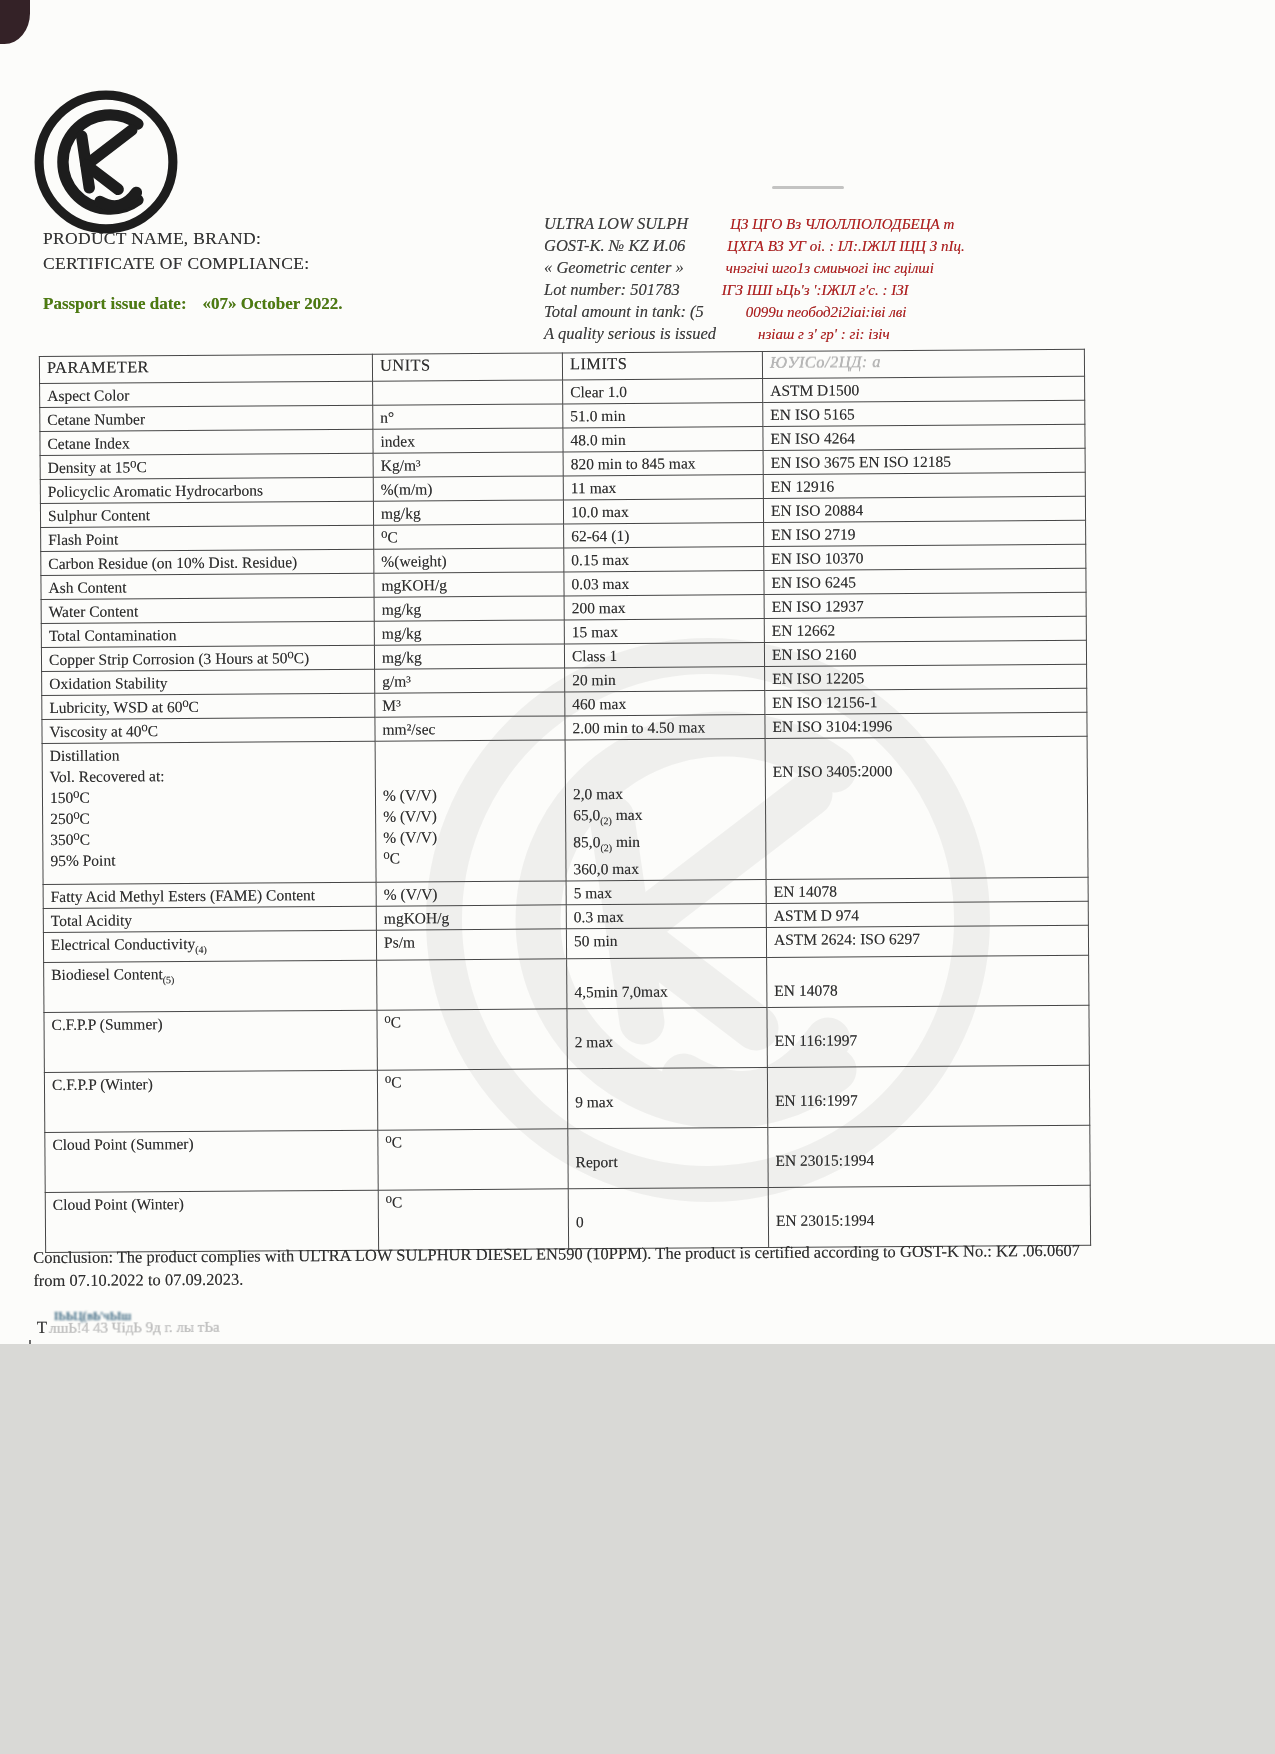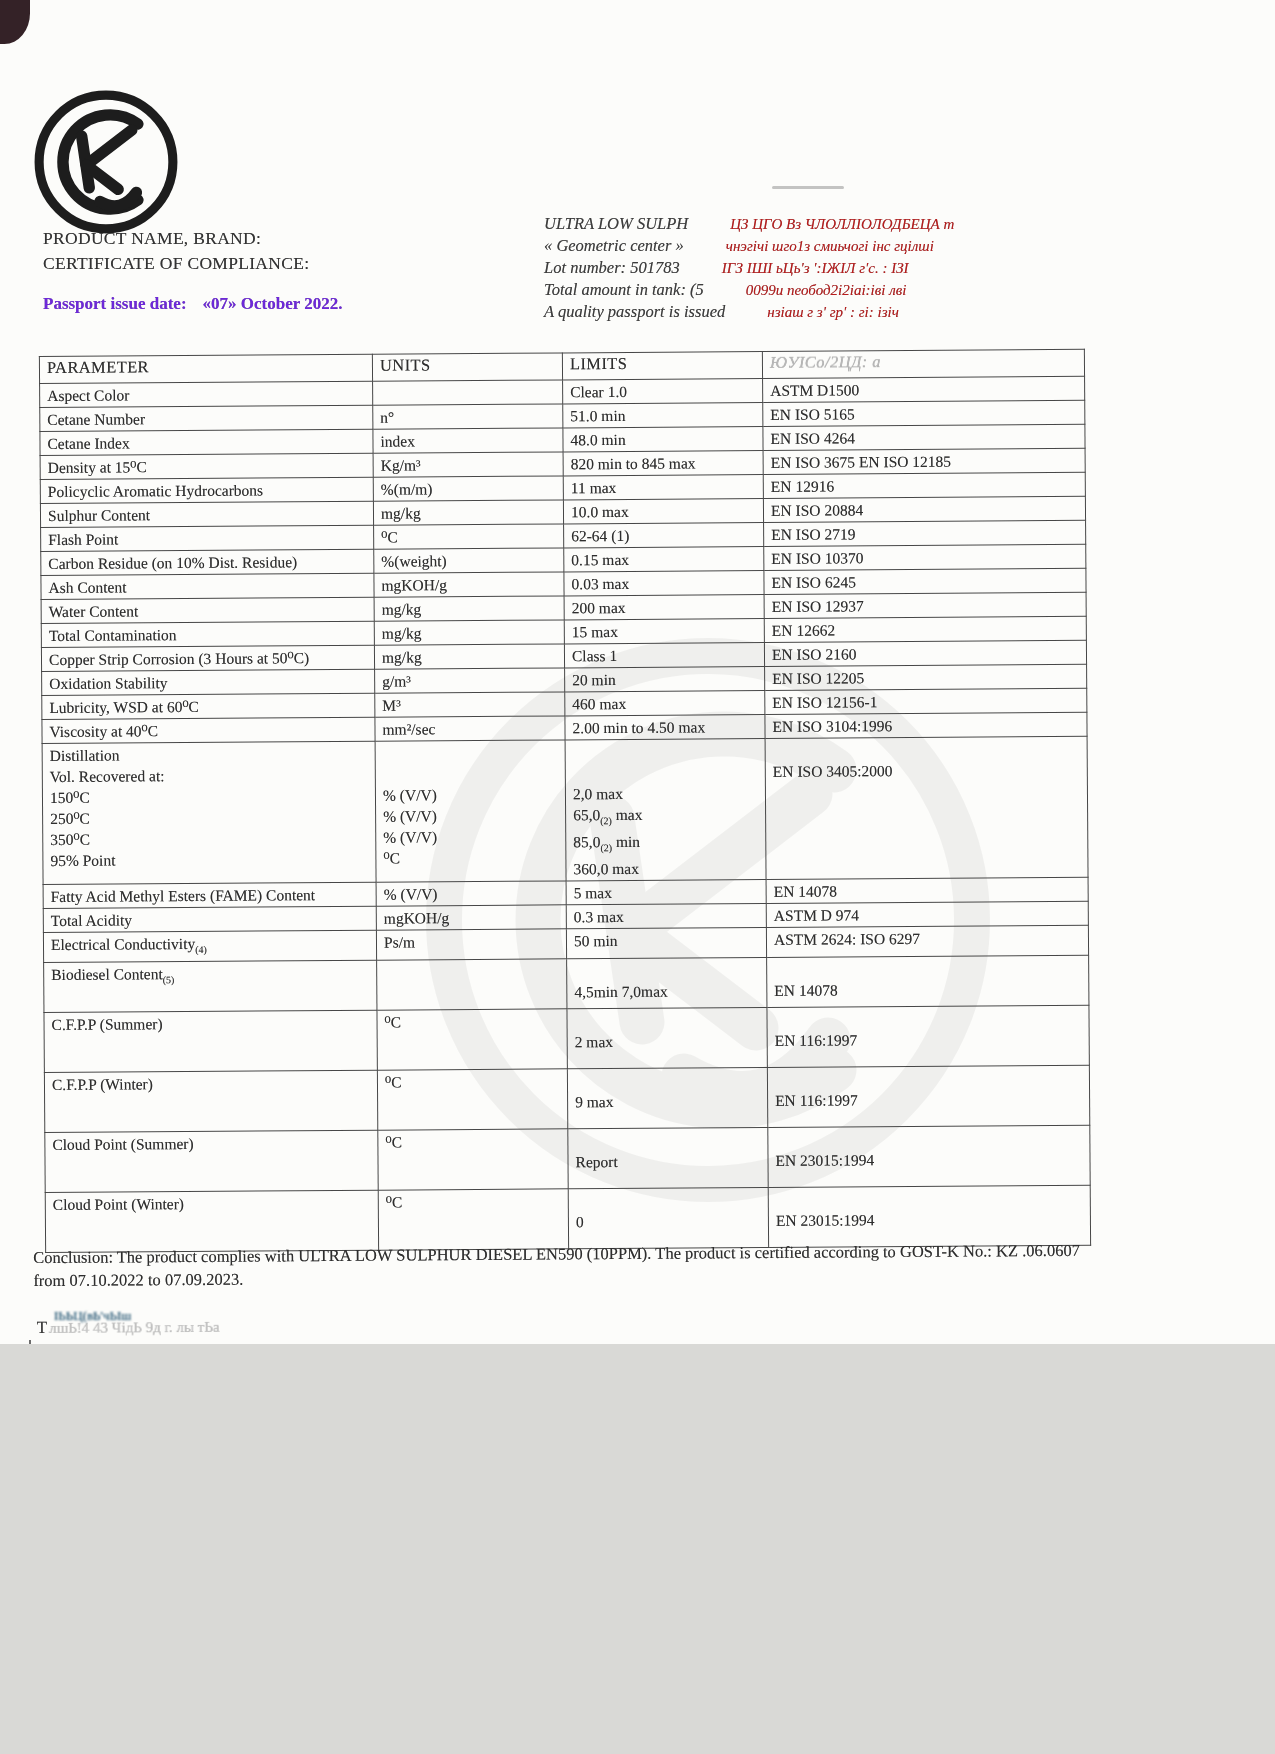--- a/index.html
+++ b/index.html
@@ -14,21 +14,21 @@
   .corner-blot{position:absolute;left:0;top:0;width:30px;height:44px;background:#342227;border-bottom-right-radius:85% 70%;}
   .fold-dash{position:absolute;left:772px;top:186px;width:72px;height:3px;background:rgba(90,90,90,.35);border-radius:2px;filter:blur(.6px);}
   .art-vline{position:absolute;left:29px;top:1340px;width:2px;height:56px;background:rgba(60,60,60,.75);}
   .art-base{position:absolute;left:28px;top:1392px;width:94px;height:5px;background:#3c3c3c;filter:blur(.7px);}
   .art-base-trail{position:absolute;left:54px;top:1308px;font-size:13px;color:#0c4a6e;filter:blur(.8px);white-space:nowrap;}
   .ghost{position:absolute;left:408px;top:620px;width:600px;height:600px;opacity:.05;}
   
   .logo{position:absolute;left:30px;top:86px;width:152px;height:152px;}
   .hl{position:absolute;left:43px;font-size:17.5px;letter-spacing:.3px;color:#333;}
   .hl1{top:228px;} .hl2{top:253px;}
-  .passport{position:absolute;left:43px;top:294px;font-weight:bold;font-size:17px;color:#6d28d9;white-space:nowrap;}
+  .passport{position:absolute;left:43px;top:294px;font-weight:bold;font-size:17px;color:#4d7c0f;white-space:nowrap;}
   .passport .val{margin-left:16px;}
   .hr-block{position:absolute;left:438px;top:213px;width:820px;font-style:italic;font-size:16.5px;line-height:21px;white-space:nowrap;}
   .overprint{font-weight:bold;letter-spacing:-.4px;color:#474747;filter:blur(.35px);font-size:15.5px;}
   .hr-row{margin-left:106px;}
   .hr-row .main{color:#3d3d3d;text-align:right;}
   .hr-row .trail{color:#b91c1c;margin-left:42px;filter:blur(.55px);font-size:15px;}
   
   .tilt{position:absolute;left:0;top:0;width:1275px;height:1400px;transform:rotate(-.4deg);transform-origin:620px 800px;}
   table.spec{position:absolute;left:42px;top:352px;width:1045px;border-collapse:collapse;table-layout:fixed;font-size:15.5px;color:#2e2e2e;}
   .spec th,.spec td{border:1.4px solid #474747;padding:1px 7px;vertical-align:top;text-align:left;overflow:hidden;}
@@ -83,30 +83,33 @@
   <div class="hl hl2">CERTIFICATE OF COMPLIANCE:</div>
   <div class="passport">
     <span>Passport issue date:</span><span class="val">«07» October 2022.</span>
   </div>
 
   <div class="hr-block">
     <div class="hr-row">
       <span class="main">ULTRA LOW SULPH</span><span class="trail">ЦЗ ЦГО    Вз   ЧЛОЛЛІОЛОДБЕЦА    т</span>
     </div>
     <div class="hr-row">
+      <span class="main">GOST-K. № KZ И.06</span><span class="trail">ЦХГА ВЗ УГ   оі. :  ІЛ:.ІЖІЛ ІЦЦ З  пІц.</span>
+    </div>
+    <div class="hr-row">
       <span class="main">« Geometric center »</span><span class="trail">чнэгічі   шго1з смиьчогі   інс гцілші</span>
     </div>
     <div class="hr-row">
       <span class="main">Lot number: 501783</span><span class="trail">ІГЗ ІШІ   ьЦь'з  ':ІЖІЛ    г'с.   : ІЗІ</span>
     </div>
     <div class="hr-row">
       <span class="main">Total amount in tank: (5</span><span class="trail">0099и   пеобод2і2іаі:іві   лві</span>
     </div>
     <div class="hr-row">
-      <span class="main">A quality passport is issued</span><span class="trail">нзіаш   г з' гр' : гі: ізіч</span>
+      <span class="main">A quality serious is issued</span><span class="trail">нзіаш   г з' гр' : гі: ізіч</span>
     </div>
   </div>
 
   <div class="tilt">
     <table class="spec">
       <colgroup>
           <col style="width:333px">
           <col style="width:190px">
           <col style="width:200px">
           <col style="width:322px">

